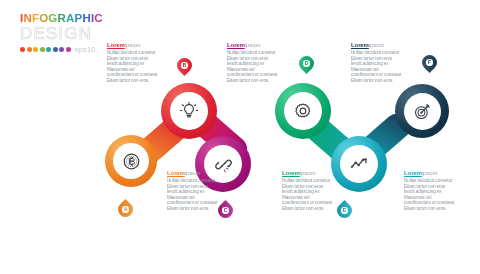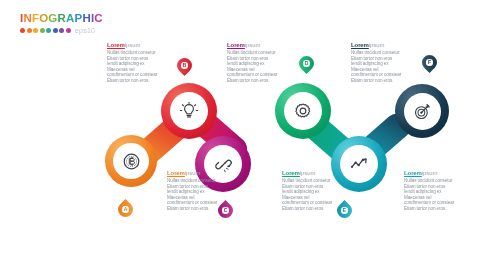--- a/index.html
+++ b/index.html
@@ -63,20 +63,21 @@
     letter-spacing:-.05px;word-spacing:-.2px;
   }
 </style>
 </head>
 <body>
 
 <div id="stage">
 
   <div id="logo">
     <div class="l1"><span style="color: rgb(232, 70, 44);">I</span><span style="color: rgb(240, 124, 46);">N</span><span style="color: rgb(245, 166, 35);">F</span><span style="color: rgb(201, 162, 39);">O</span><span style="color: rgb(122, 182, 72);">G</span><span style="color: rgb(58, 165, 93);">R</span><span style="color: rgb(47, 168, 155);">A</span><span style="color: rgb(44, 143, 201);">P</span><span style="color: rgb(63, 95, 190);">H</span><span style="color: rgb(123, 79, 168);">I</span><span style="color: rgb(192, 57, 154);">C</span></div>
+    <div class="l2"><span>D</span><span>E</span><span>S</span><span>I</span><span>G</span><span>N</span></div>
     <div id="dots">
       <i style="background: rgb(232, 70, 44);"></i>
         <i style="background: rgb(240, 124, 46);"></i>
         <i style="background: rgb(245, 166, 35);"></i>
         <i style="background: rgb(122, 182, 72);"></i>
         <i style="background: rgb(47, 168, 155);"></i>
         <i style="background: rgb(63, 95, 190);"></i>
         <i style="background: rgb(123, 79, 168);"></i>
         <i style="background: rgb(192, 57, 154);"></i>
         <span class="eps">eps10</span>

